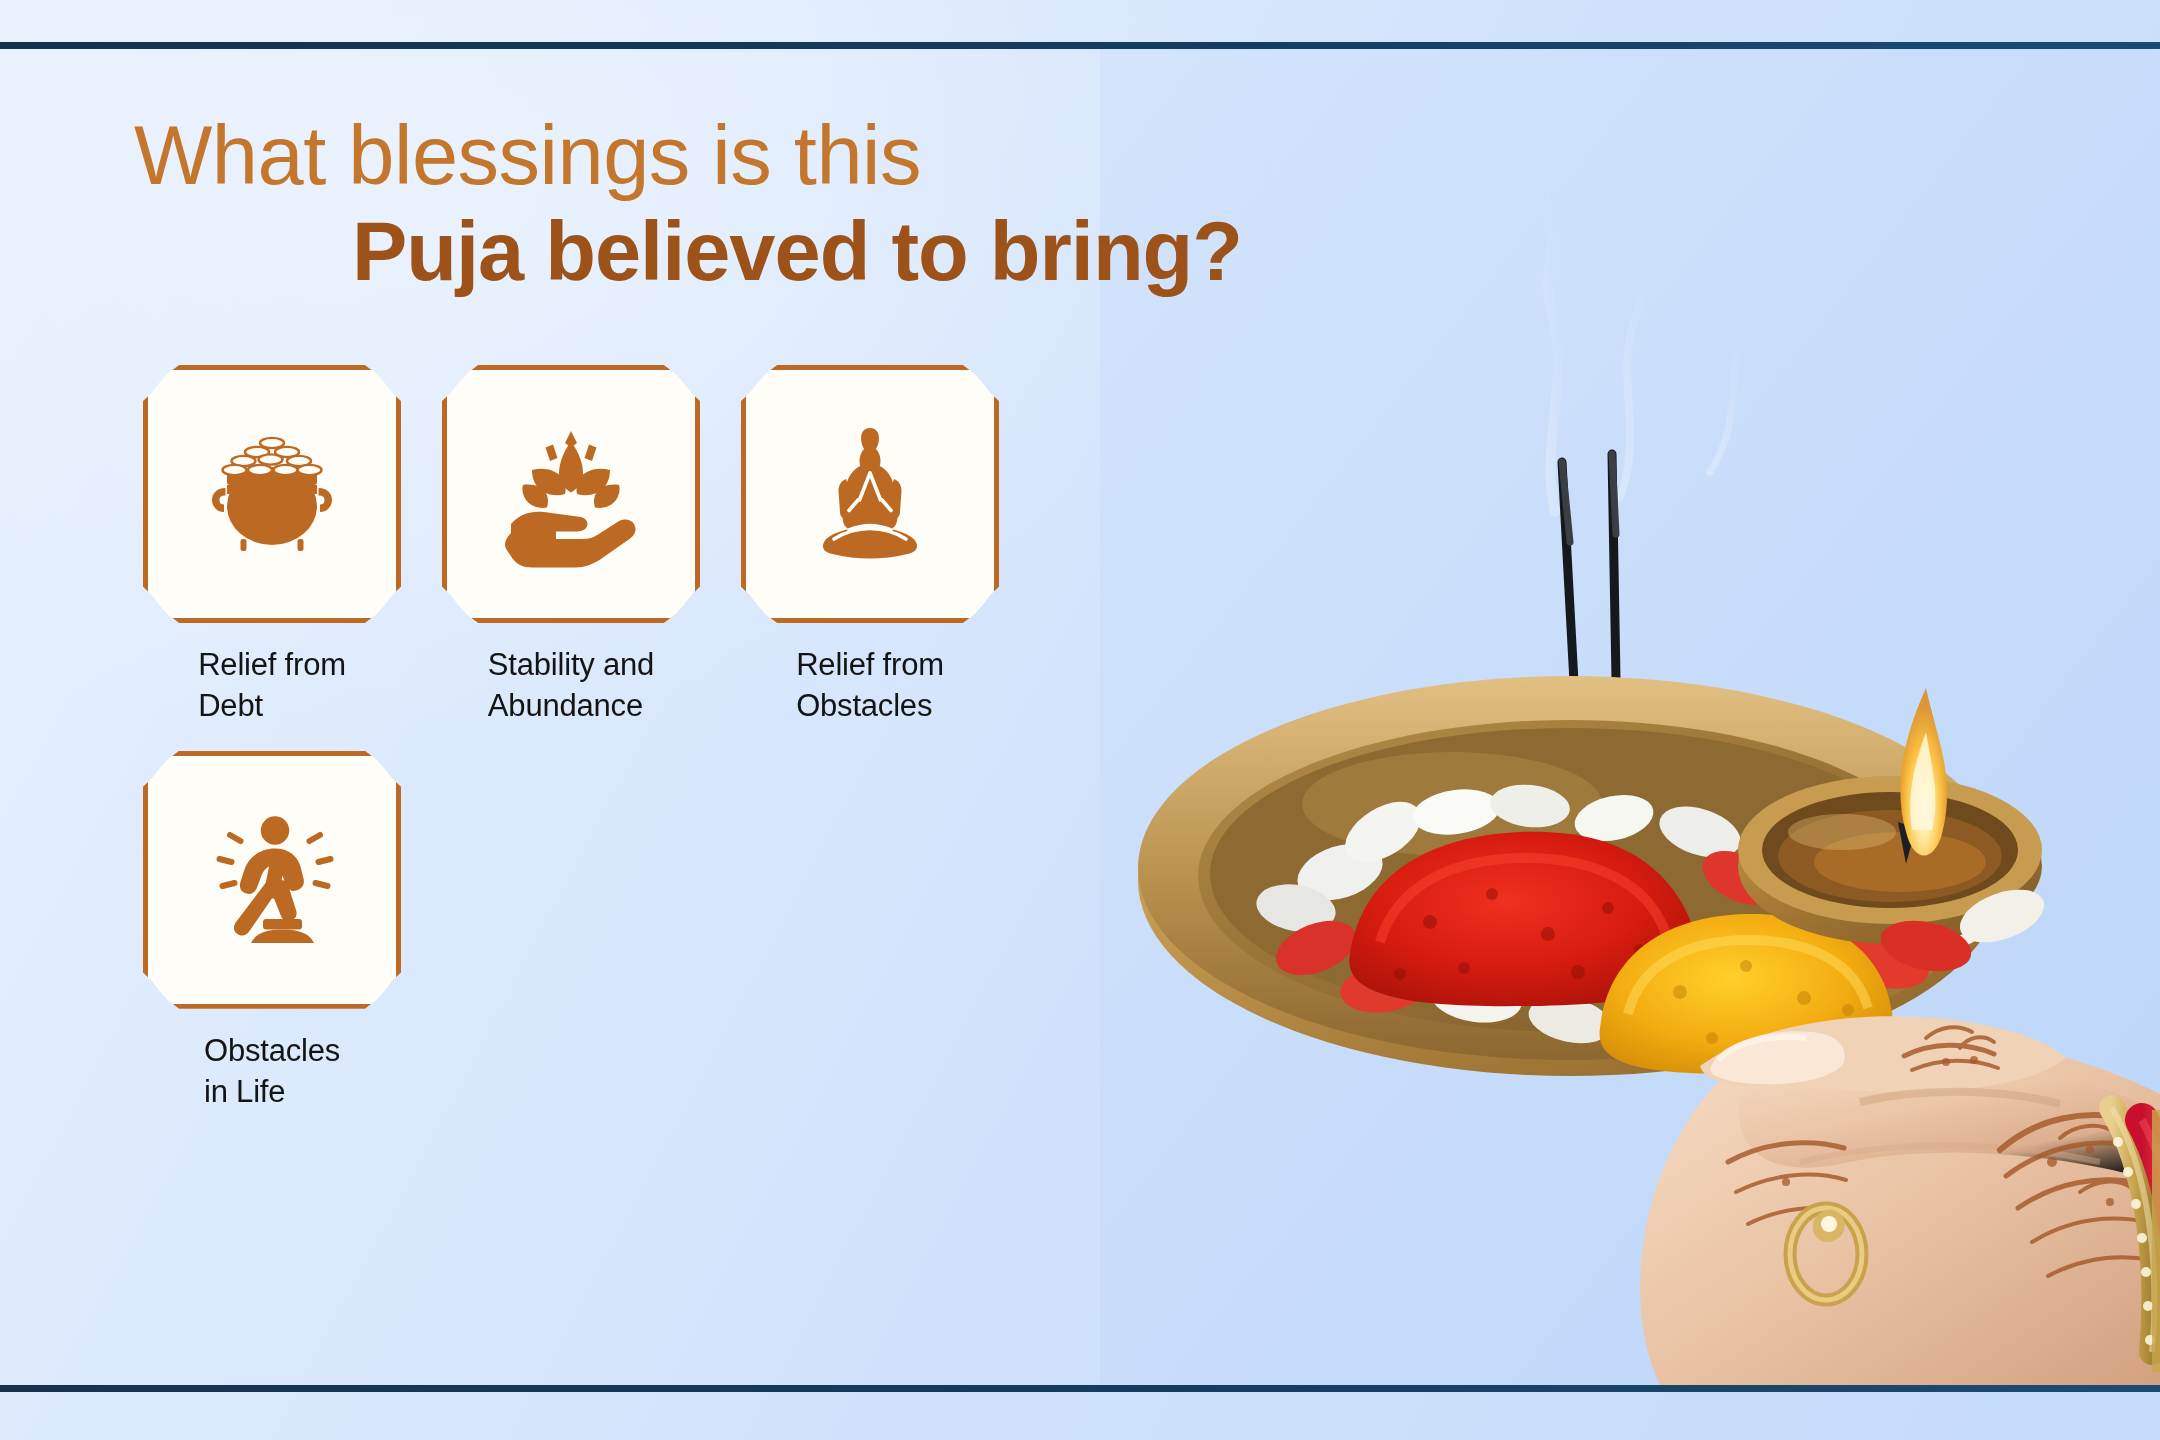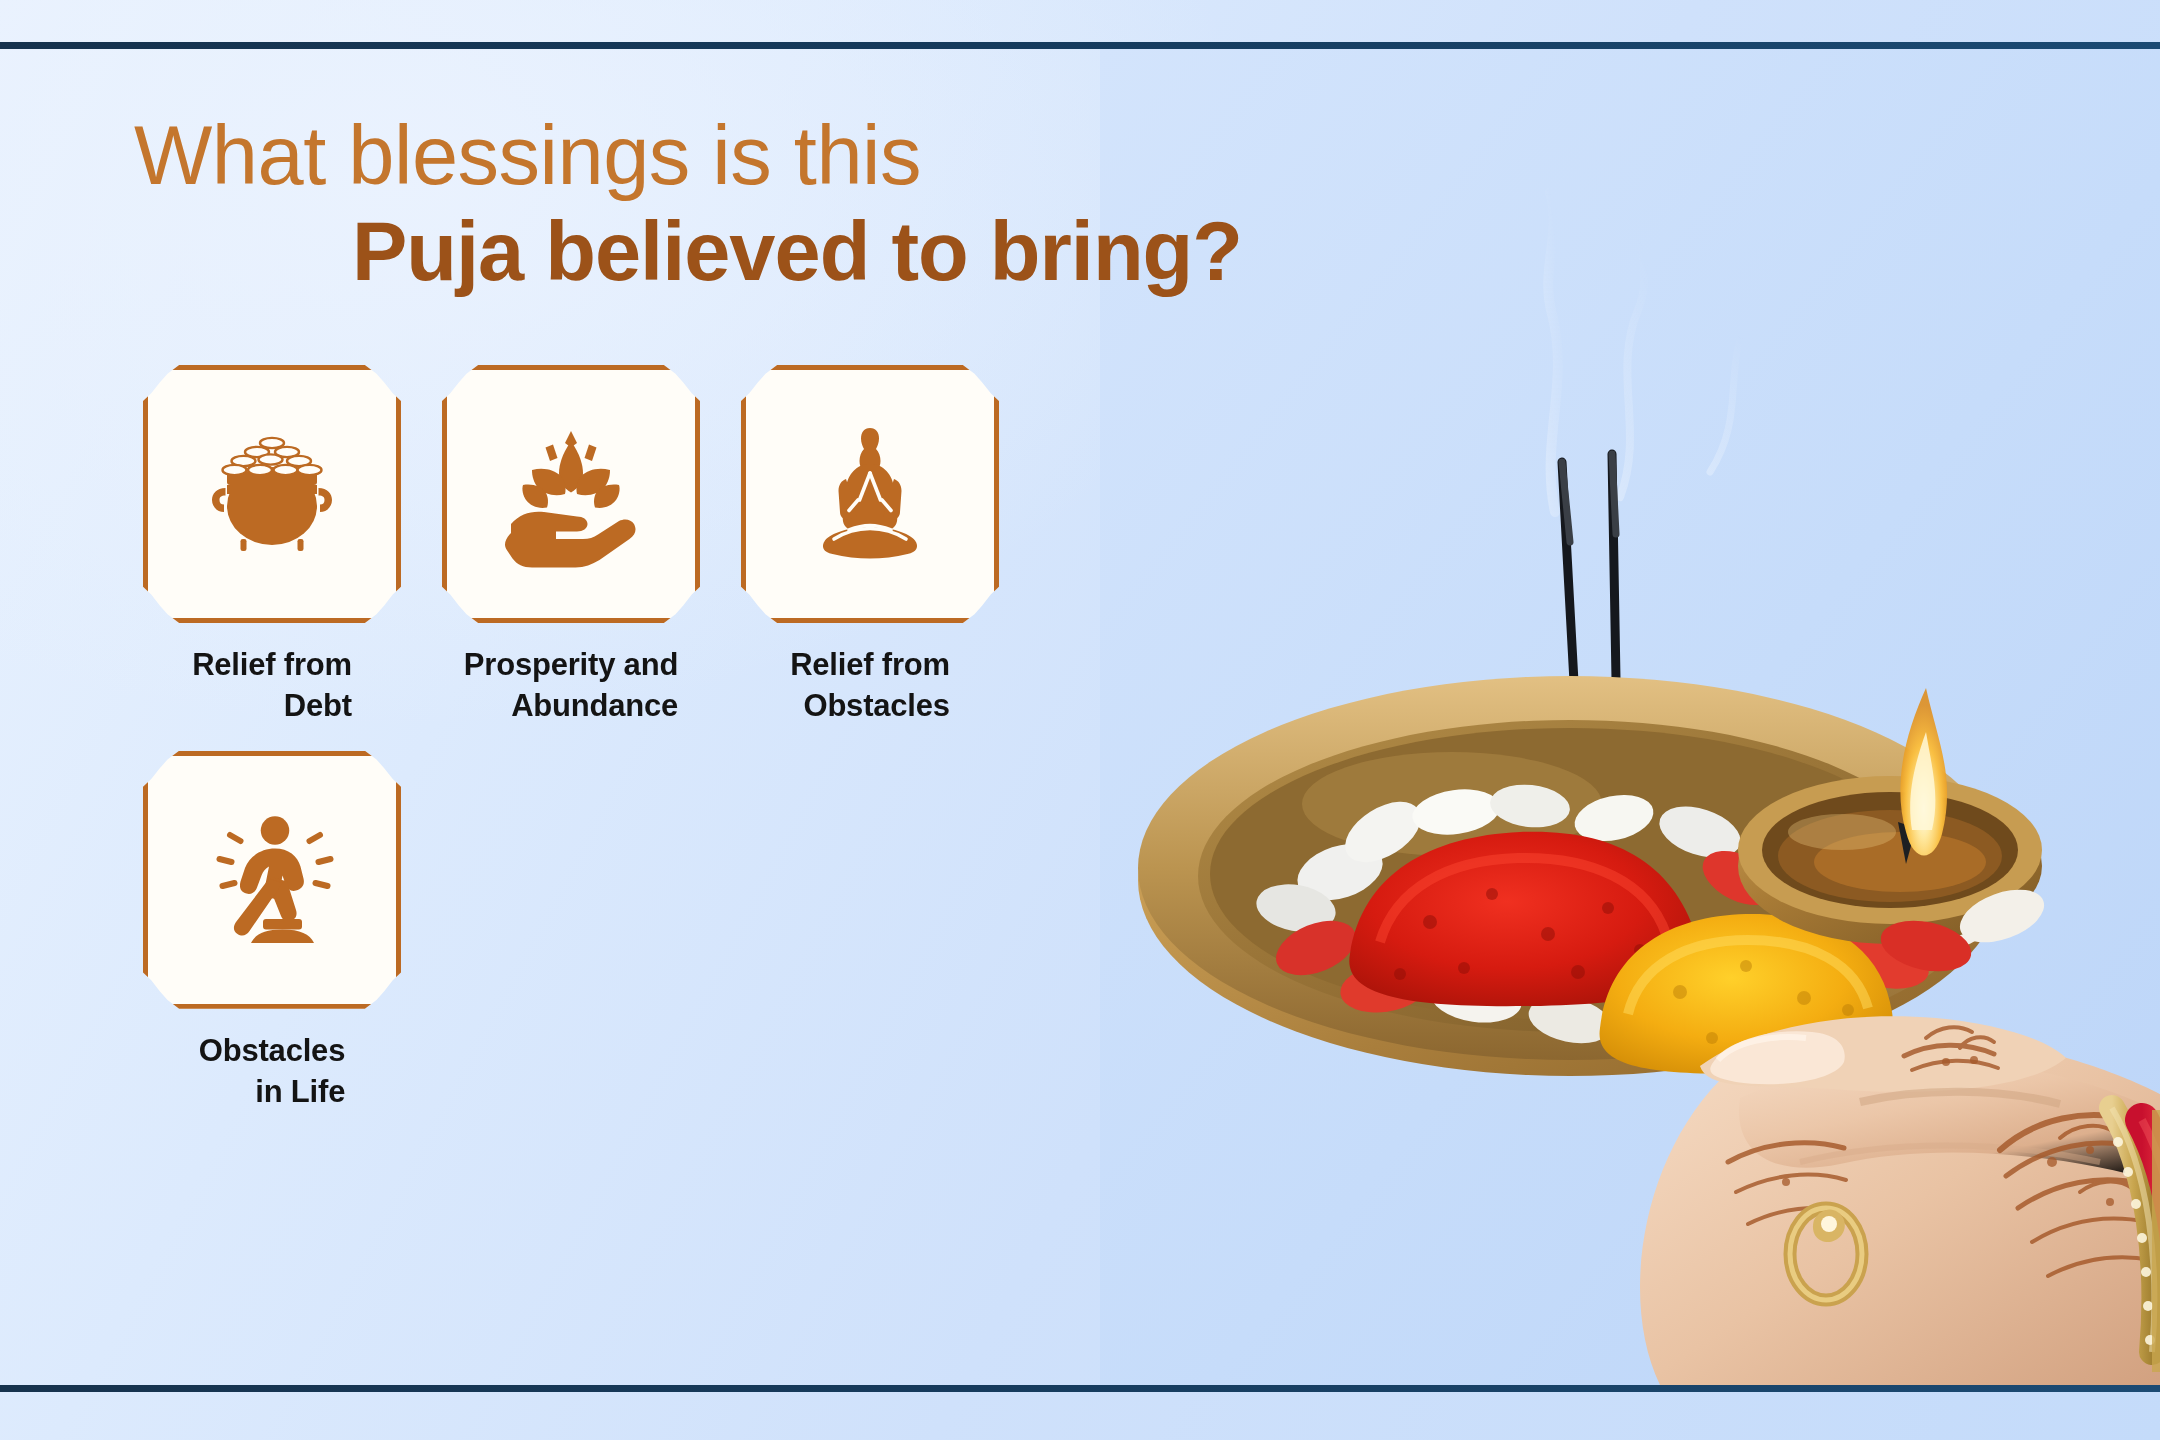--- a/index.html
+++ b/index.html
@@ -89,24 +89,24 @@
       100% 86%, 96.8% 89%, 93.5% 93.2%, 90.5% 96.6%, 86% 100%,
       14% 100%, 9.5% 96.6%, 6.5% 93.2%, 3.2% 89%, 0% 86%
     );
     display:flex; align-items:center; justify-content:center;
   }
   .card svg{ width:150px; height:150px; display:block; }
 
   .label{
     margin-top:22px;
     font-size:31px;
-    font-weight:700;
+    font-weight:400;
     line-height:1.32;
     color:#141414;
-    text-align:right;
+    text-align:left;
     white-space:pre-line;
     letter-spacing:-0.2px;
   }
 
   
   .photo{
     position:absolute;
     right:0; top:42px;
     width:1060px; height:1343px;
     z-index:10;
@@ -419,21 +419,21 @@
               <path d="M76 34 c-8-2-15 0-19 4 -3 3-4 8-3 12 7 2 14 0 18-4 3-4 4-8 4-12z"></path>
               <path d="M18 44 c7-1 12 1 15 5 2 3 2 7 1 10 -6 1-11-1-14-5 -2-3-3-7-2-10z"></path>
               <path d="M82 44 c-7-1-12 1-15 5 -2 3-2 7-1 10 6 1 11-1 14-5 2-3 3-7 2-10z"></path>
               <path d="M38 17 l3 9 -5 2 -3-9z"></path>
               <path d="M62 17 l-3 9 5 2 3-9z"></path>
               <path d="M50 8 l4 8 -4 3 -4-3z"></path>
               <path d="M10 70 c6-7 14-9 22-8 l22 3 c4 0 7 2 7 5 0 3-3 5-7 5 H40 v5 h18 c4 0 7-1 10-3 l14-9 c4-2 8-1 10 2 2 4 1 7-3 10 l-20 14 c-5 3-10 5-16 5 H24 c-6 0-10-2-13-6 l-4-6 c-2-3-1-7 3-11 z"></path>
             </g>
           </svg>
         </div>
-        <div class="label">Prosperity and
+        <div class="label">Stability and
 Abundance</div>
       </div>
 
       <div class="cell">
         <div class="card">
           <svg viewBox="0 0 100 100">
             <g fill="#bc6a23">
               <path d="M50 6 c4 0 6 3 6 7 0 3-1 5-2 7 2 2 3 5 3 8 0 5-3 8-7 8 -4 0-7-3-7-8 0-3 1-6 3-8 -1-2-2-4-2-7 0-4 2-7 6-7z"></path>
               <path d="M50 30 c9 0 15 7 16 16 l2 18 c1 6-2 10-8 11 H40 c-6-1-9-5-8-11 l2-18 c1-9 7-16 16-16z"></path>
               <path d="M34 40 c-3 1-5 4-5 8 l1 14 c0 3 2 5 5 5 l6-2 -4-16z"></path>

